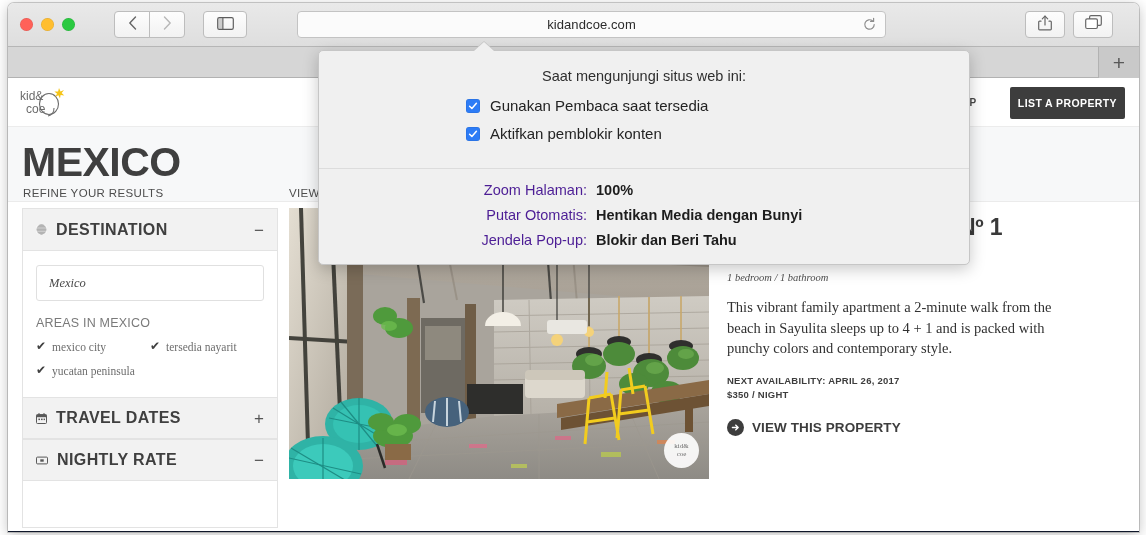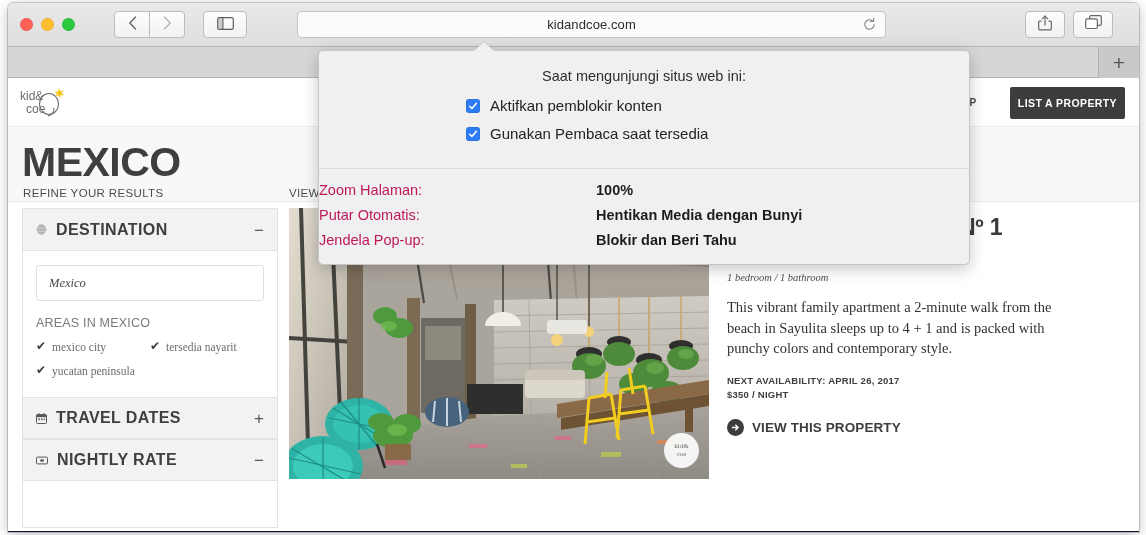--- a/index.html
+++ b/index.html
@@ -273,22 +273,22 @@
   .pop-check .cb svg { display: block; }
   .pop-check .cb-label { font-size: 15px; color: #232323; }
   #pop-divider { height: 1px; background: #dcdcdc; }
   #pop-settings { padding: 13px 0 16px; }
   .pop-row {
     display: flex; align-items: baseline;
     margin-bottom: 9px;
     font-size: 14.5px;
   }
   .pop-row .pr-label {
-    width: 277px; text-align: left;
-    color: #be185d; padding-right: 9px;
+    width: 277px; text-align: right;
+    color: #4c1d95; padding-right: 9px;
   }
   .pop-row .pr-value { color: #1d1d1d; font-weight: bold; }
   .pop-row:last-child { margin-bottom: 0; }
 </style>
 </head>
 <body>
 
 <div id="window">
 
   <div id="toolbar">
@@ -662,29 +662,29 @@
   <div id="popover">
     <div id="pop-heading">Saat mengunjungi situs web ini:</div>
 
     <div id="pop-checks">
       <div class="pop-check">
         <span class="cb">
           <svg width="10" height="10" viewBox="0 0 10 10">
               <path d="M1.6 5.2 L3.9 7.5 L8.4 2.3" fill="none" stroke="#fff" stroke-width="1.5" stroke-linecap="round" stroke-linejoin="round"></path>
             </svg>
         </span>
-        <span class="cb-label">Aktifkan pemblokir konten</span>
+        <span class="cb-label">Gunakan Pembaca saat tersedia</span>
       </div>
       <div class="pop-check">
         <span class="cb">
           <svg width="10" height="10" viewBox="0 0 10 10">
               <path d="M1.6 5.2 L3.9 7.5 L8.4 2.3" fill="none" stroke="#fff" stroke-width="1.5" stroke-linecap="round" stroke-linejoin="round"></path>
             </svg>
         </span>
-        <span class="cb-label">Gunakan Pembaca saat tersedia</span>
+        <span class="cb-label">Aktifkan pemblokir konten</span>
       </div>
     </div>
 
     <div id="pop-divider"></div>
 
     <div id="pop-settings">
       <div class="pop-row">
         <span class="pr-label">Zoom Halaman:</span>
         <span class="pr-value">100%</span>
       </div>

